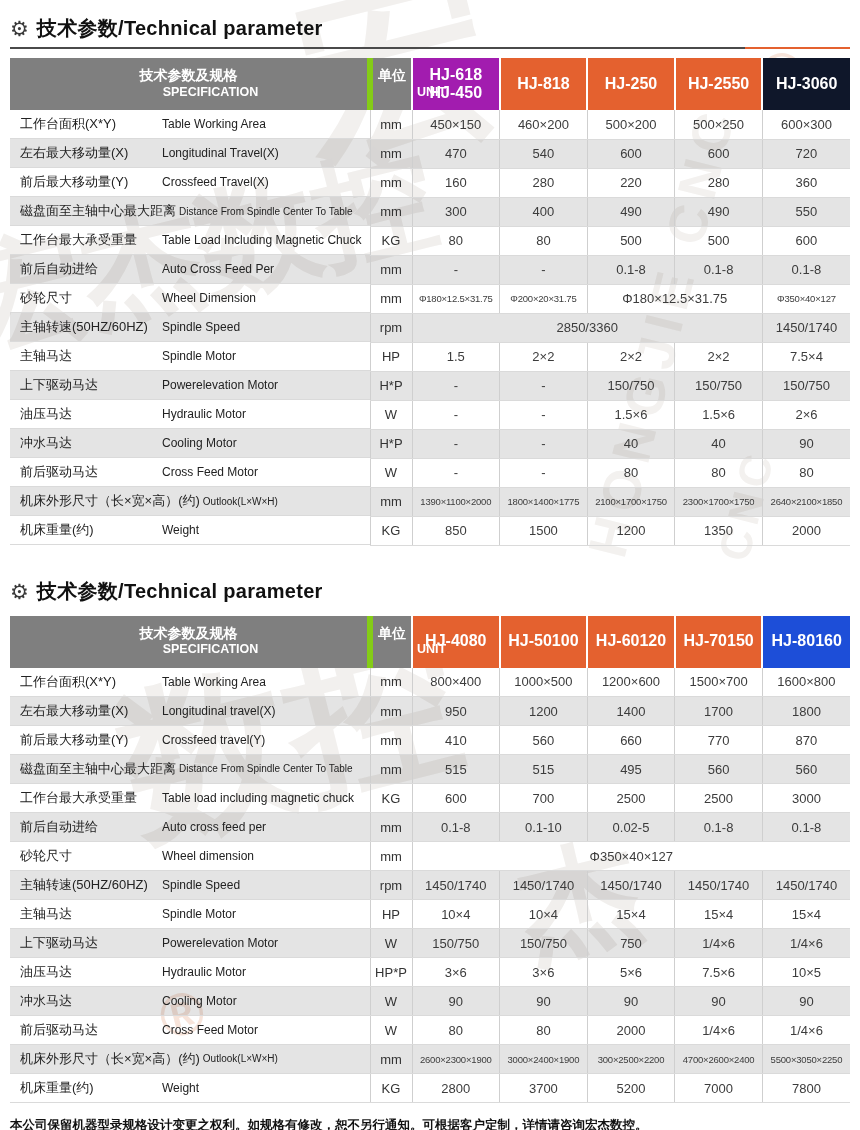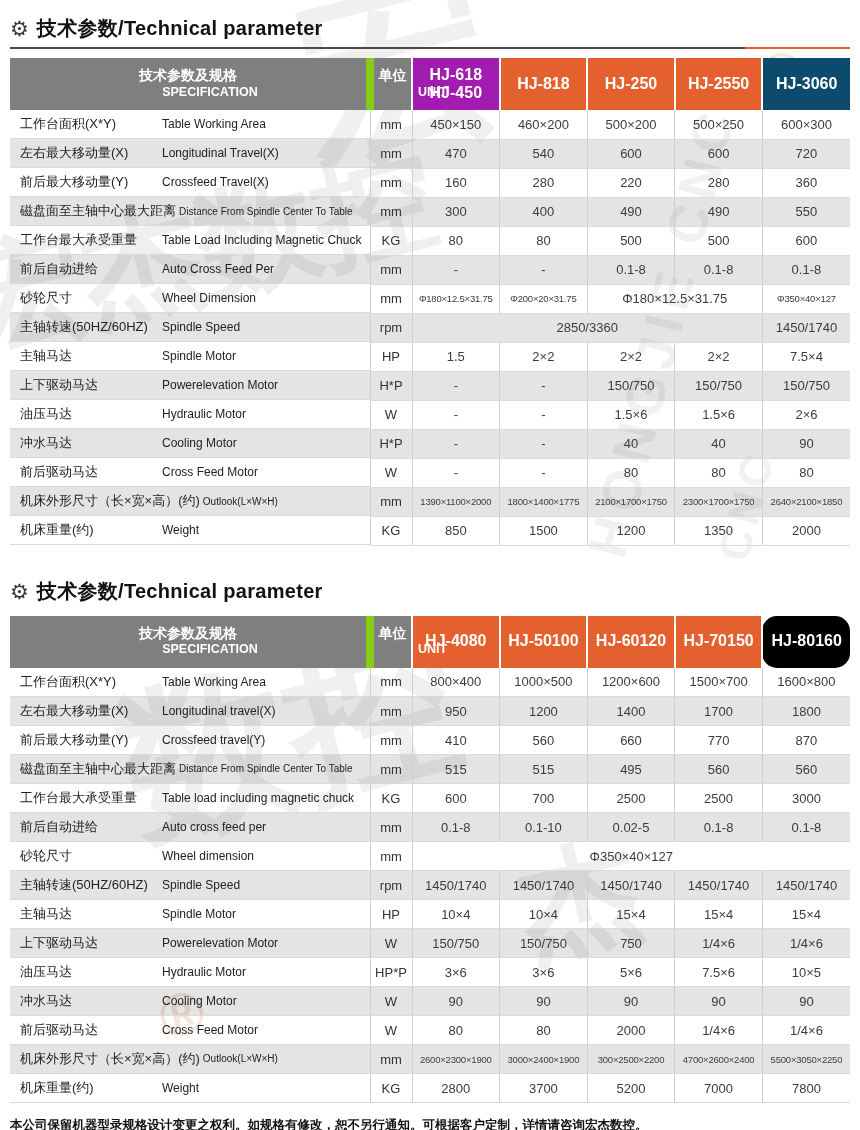--- a/index.html
+++ b/index.html
@@ -31,21 +31,21 @@
   .gap{height:18px;}
   
   table.spec-table{
     width:840px;margin:0 10px;border-collapse:collapse;table-layout:fixed;
     position:relative;z-index:1;
   }
   col.c-label{width:360px;} col.c-unit{width:42px;} col.c-m{width:87.6px;}
   thead tr{height:52px;}
   thead th{color:#fff;text-align:center;vertical-align:middle;padding:0;}
   .spec-h,.unit-h{background:#7f7f7f;}
-  .unit-h{border-left:8px solid #84cc16;}
+  .unit-h{border-left:6px solid #84cc16;}
   .model-h{background:#e4612f;border-left:2px solid #fff;font-size:16px;font-weight:bold;line-height:1.2;}
   .hcn{font-size:14px;font-weight:bold;line-height:1.25;}
   .hen{font-size:12.5px;font-weight:bold;line-height:1.25;padding-left:44px;}
   .mline{line-height:1.15;}
   tbody tr{height:28px;}
   tbody tr:nth-child(even){background:rgba(0,0,0,0.105);}
   tbody td{border-bottom:1px solid #dadada;padding:0;vertical-align:middle;}
   td.lbl{display:flex;align-items:center;height:28px;padding-left:10px;border-bottom:1px solid #dadada;}
   td.lbl .cn{flex:0 0 auto;width:142px;font-size:13px;color:#222;white-space:nowrap;}
   td.lbl .en{font-size:12px;color:#222;white-space:nowrap;}
@@ -109,21 +109,21 @@
             </th>
             <th class="model-h" style="background: rgb(228, 97, 47); text-align: center;">
               <div class="mline">HJ-818</div>
             </th>
             <th class="model-h" style="background: rgb(228, 97, 47);">
               <div class="mline">HJ-250</div>
             </th>
             <th class="model-h" style="background: rgb(228, 97, 47); text-align: center;">
               <div class="mline">HJ-2550</div>
             </th>
-            <th class="model-h" style="background: #0c4a6e;">
+            <th class="model-h" style="background: #0f172a;">
               <div class="mline">HJ-3060</div>
             </th>
           </tr>
         </thead>
         <tbody>
           <tr>
             <td class="lbl">
               <span class="cn">工作台面积(X*Y)</span>
               <span class="en">Table Working Area</span>
             </td>
@@ -335,21 +335,21 @@
             </th>
             <th class="model-h" style="background: rgb(228, 97, 47);">
               <div class="mline">HJ-50100</div>
             </th>
             <th class="model-h" style="background: rgb(228, 97, 47);">
               <div class="mline">HJ-60120</div>
             </th>
             <th class="model-h" style="background: rgb(228, 97, 47);">
               <div class="mline">HJ-70150</div>
             </th>
-            <th class="model-h" style="background: #000000; border-radius: 15px;">
+            <th class="model-h" style="background: #1d4ed8;">
               <div class="mline">HJ-80160</div>
             </th>
           </tr>
         </thead>
         <tbody>
           <tr>
             <td class="lbl">
               <span class="cn">工作台面积(X*Y)</span>
               <span class="en">Table Working Area</span>
             </td>

